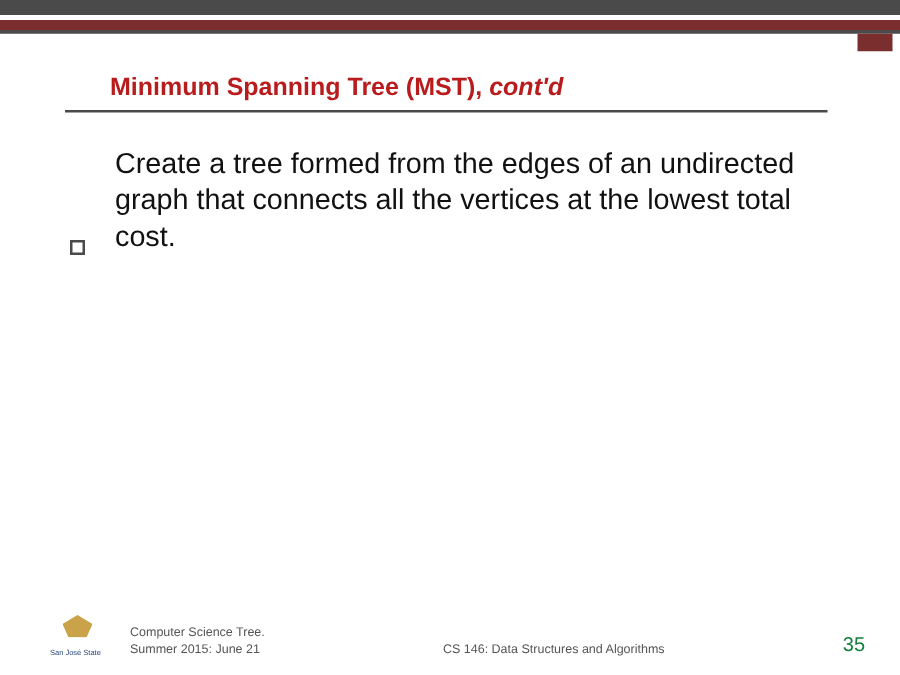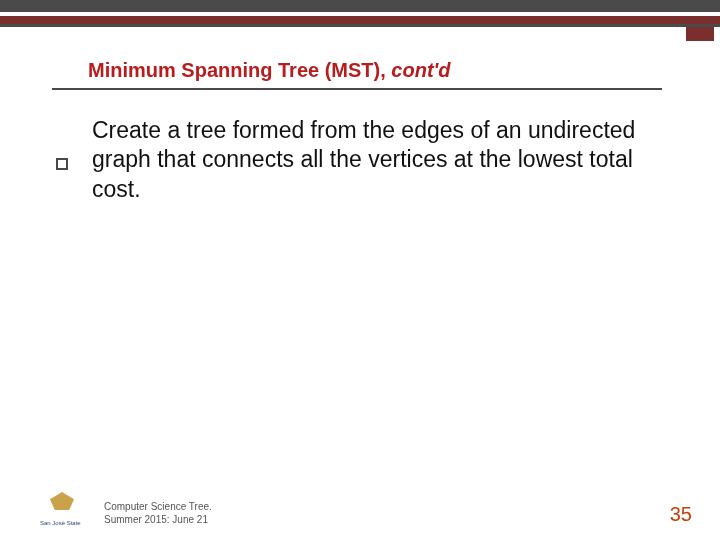--- a/index.html
+++ b/index.html
@@ -38,21 +38,21 @@
   .title-underline {
     height: 2px;
     background: #4a4a4a;
     margin: 0 58px 0 52px;
   }
   .content {
     padding: 26px 60px 0 56px;
   }
   .bullet-row {
     display: flex;
-    align-items: center;
+    align-items: flex-end;
   }
   .bullet-mark {
     width: 12px;
     height: 12px;
     border: 2px solid #4a4a4a;
     margin-top: 8px;
     margin-right: 24px;
     flex: 0 0 auto;
   }
   .bullet-text {
@@ -97,22 +97,22 @@
     flex: 0 0 auto;
     line-height: 1.25;
   }
   .footer-center {
     flex: 1 1 auto;
     text-align: center;
     line-height: 1.25;
   }
   .footer-right {
     flex: 0 0 auto;
-    font-size: 20px;
-    color: #c2410c;
+    font-size: 16px;
+    color: #15803d;
   }
 </style>
 </head>
 <body>
 
 <div class="top-bands">
   <div class="band-dark"></div>
   <div class="band-white"></div>
   <div class="band-maroon"></div>
   <div class="band-thin-dark"></div>
@@ -136,15 +136,16 @@
 <div class="footer">
   <div class="logo">
     <div class="logo-shape"></div>
     <div class="logo-text">San José State</div>
   </div>
   <div class="footer-left">
     <div>Computer Science Tree.</div>
     <div>Summer 2015: June 21</div>
   </div>
   <div class="footer-center">
+    <div>CS 146: Data Structures and Algorithms</div>
   </div>
   <div class="footer-right">35</div>
 </div>
 
 </body></html>

